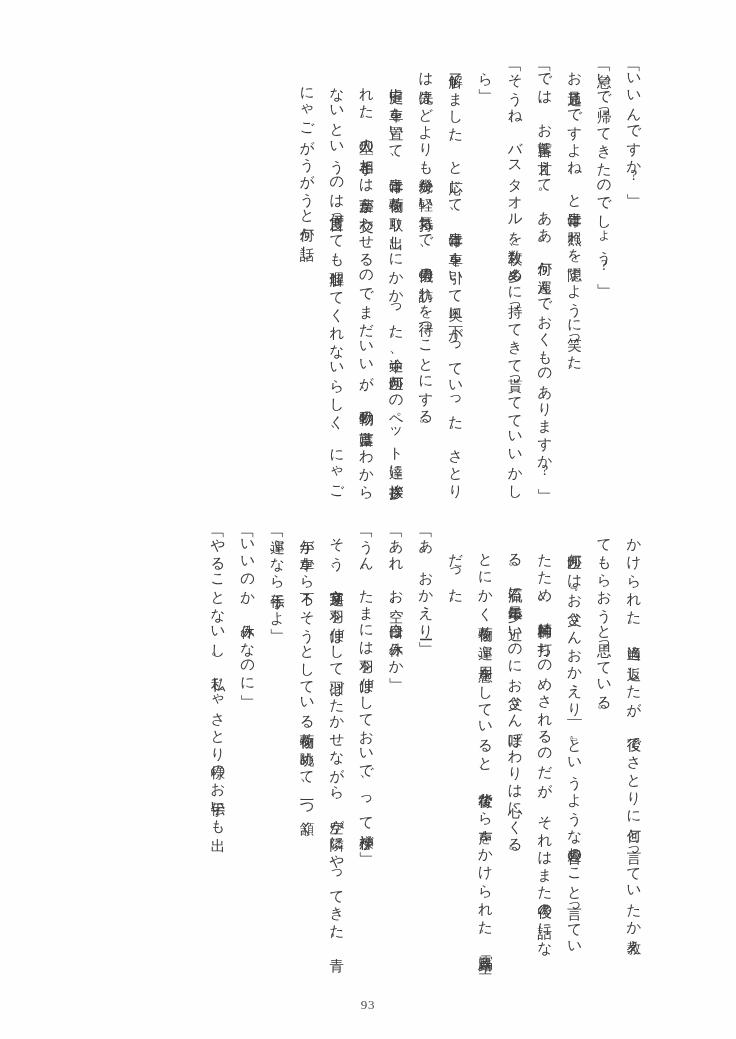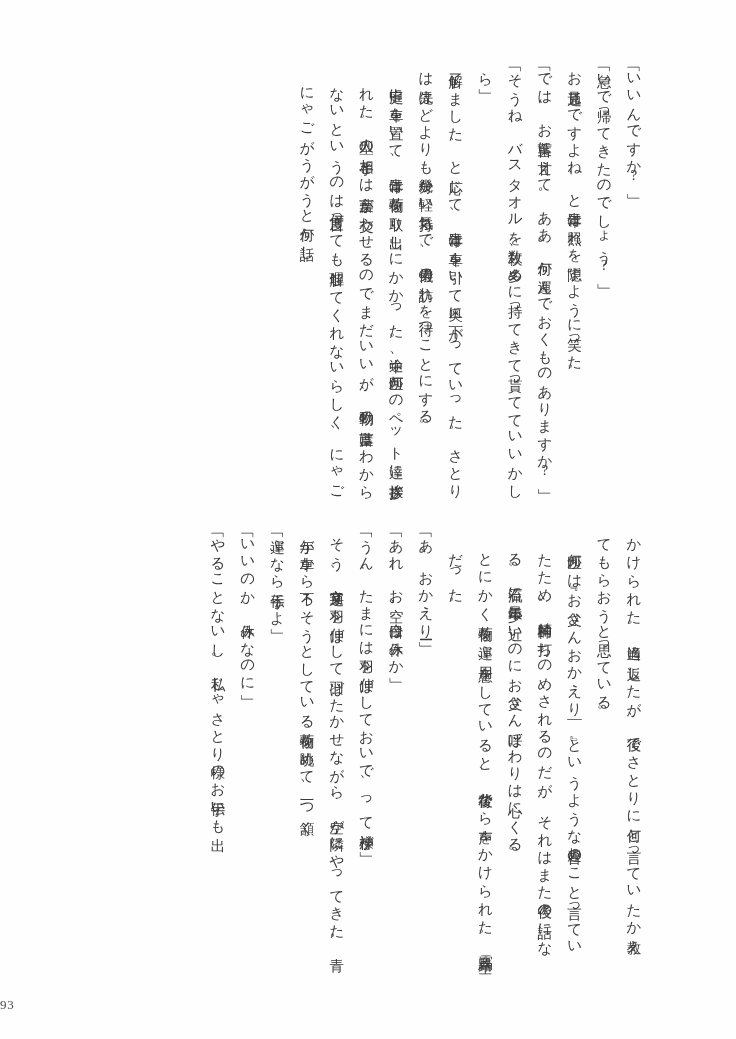--- a/index.html
+++ b/index.html
@@ -58,20 +58,21 @@
 
   .vblock p.indent {
     padding-top: 1em;
   }
 
   .page-number {
     position: absolute;
     bottom: 26px;
     left: 0;
     right: 0;
+    text-align: center;
     font-size: 13px;
     color: #4a4a4a;
     font-family: "Liberation Serif", "DejaVu Serif", serif;
     letter-spacing: 0.05em;
   }
 </style>
 </head>
 <body>
 
 <div class="page">

